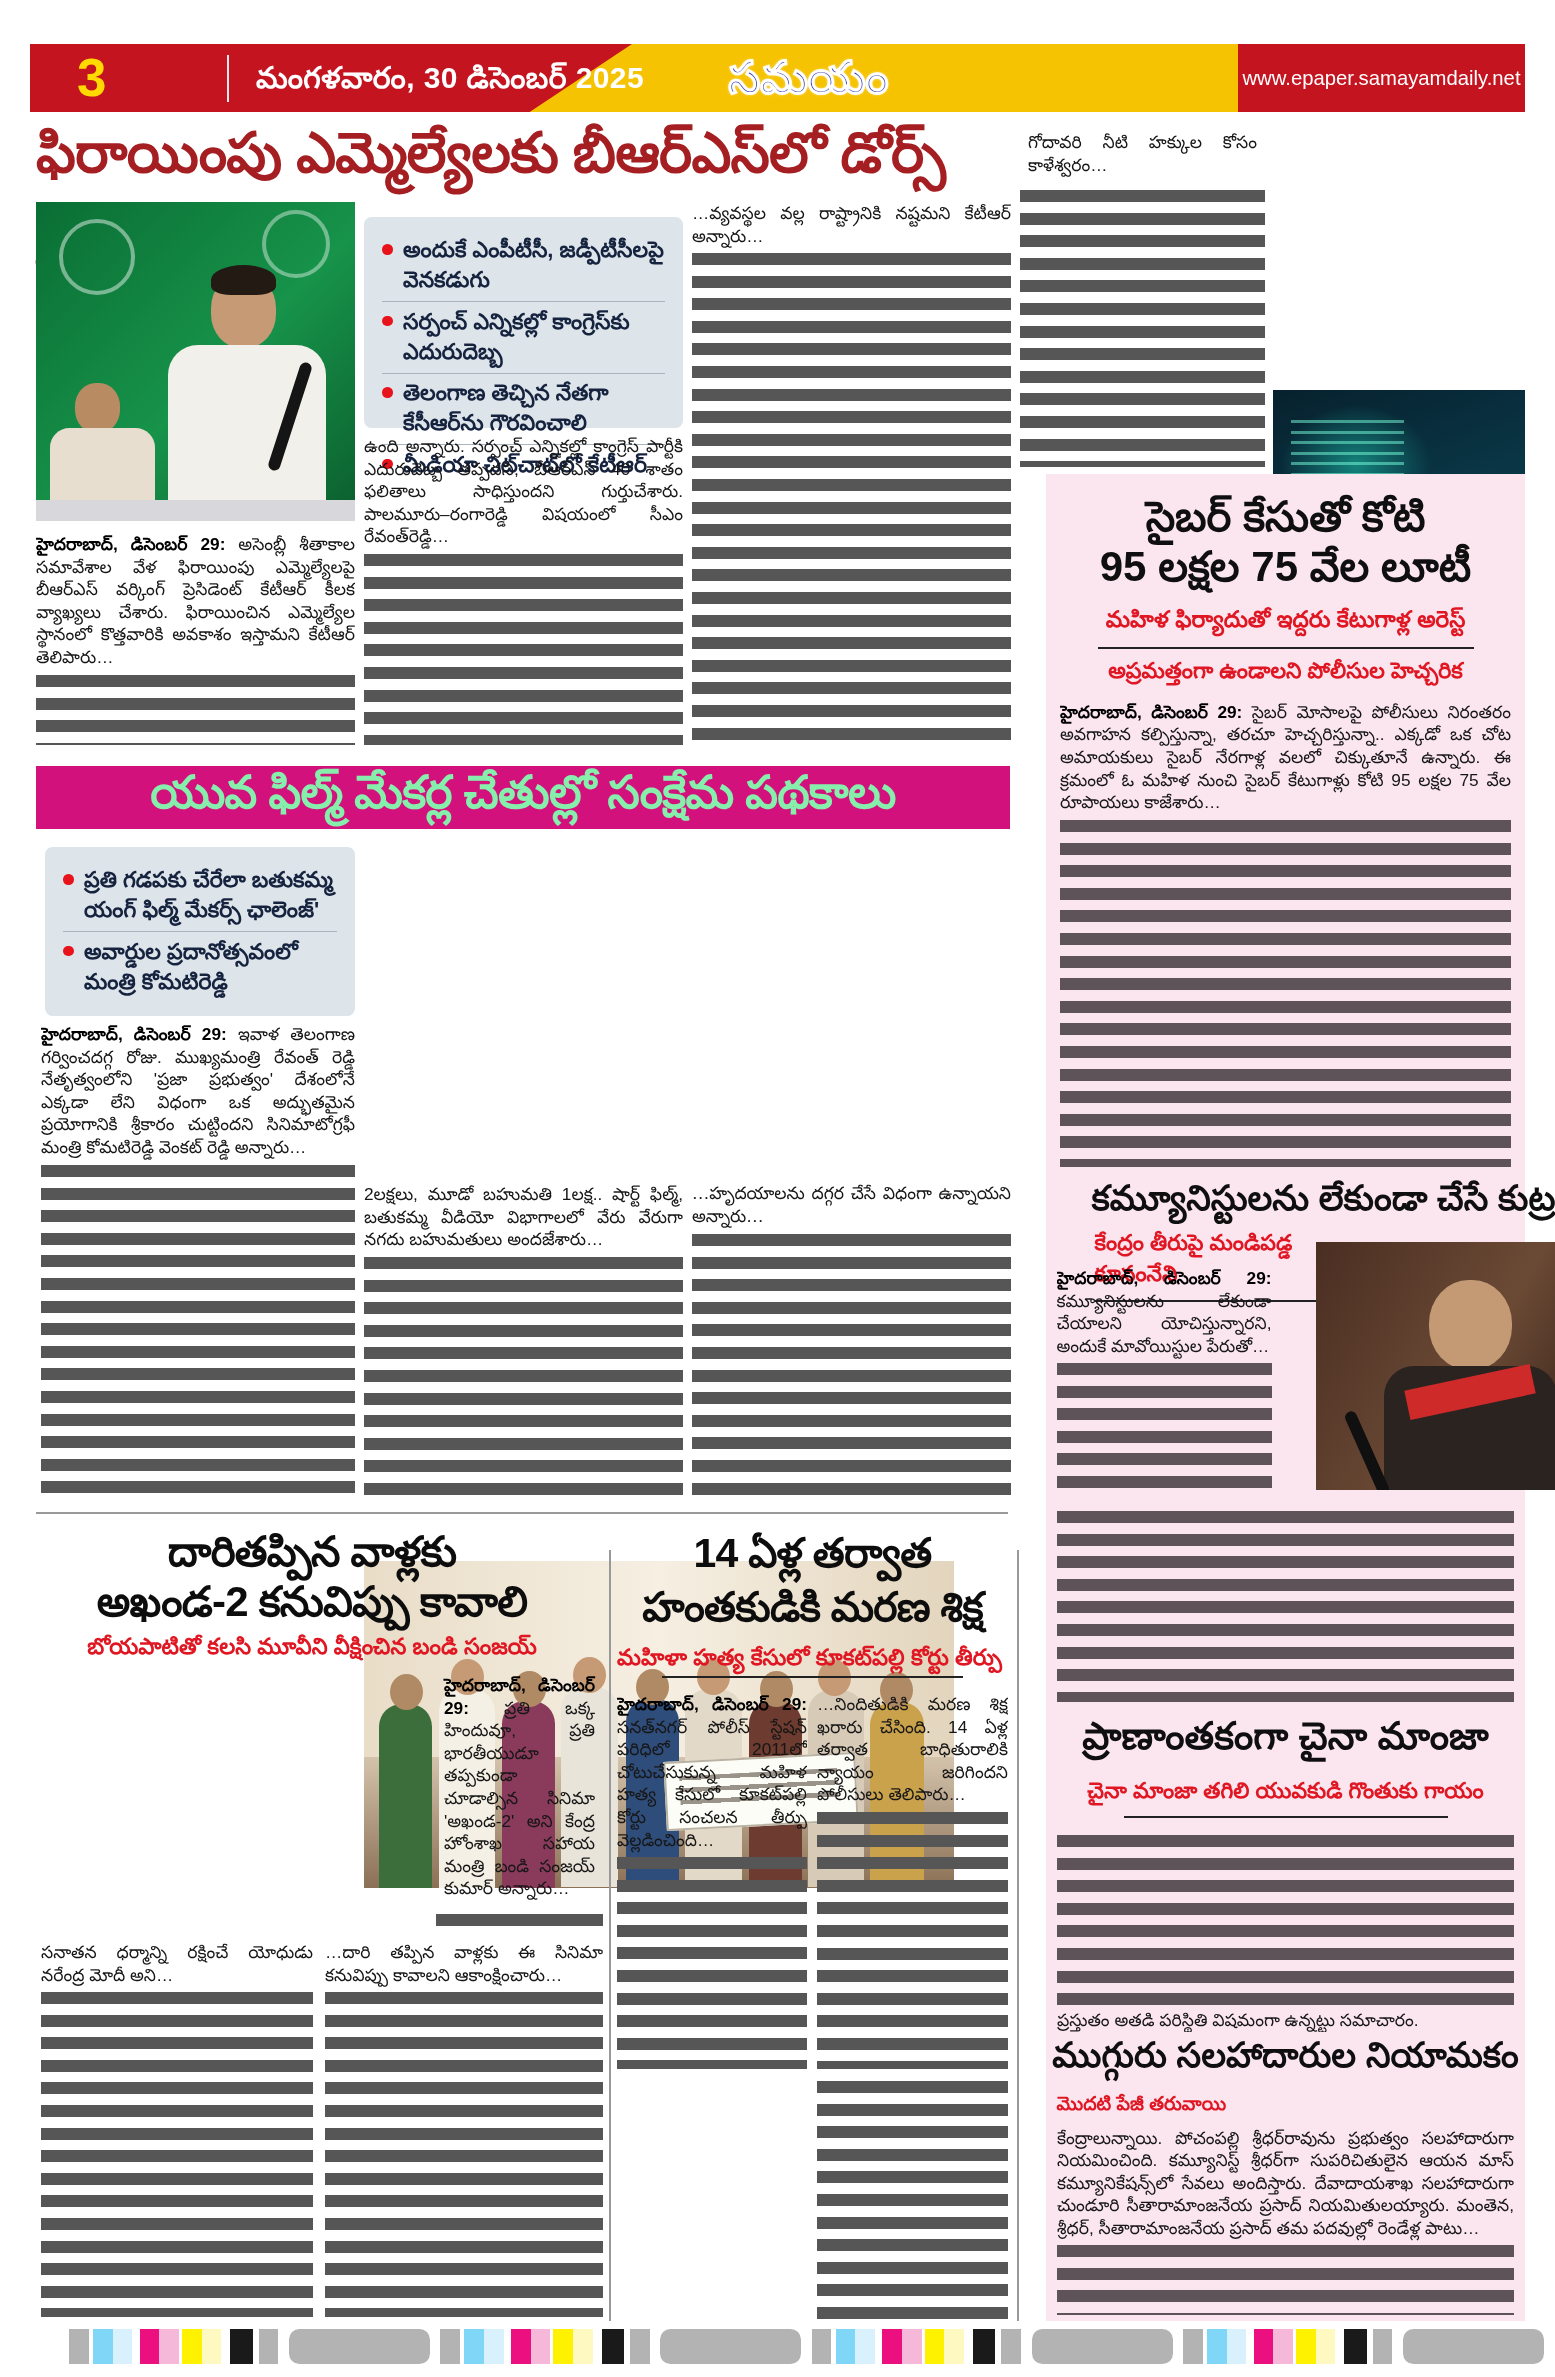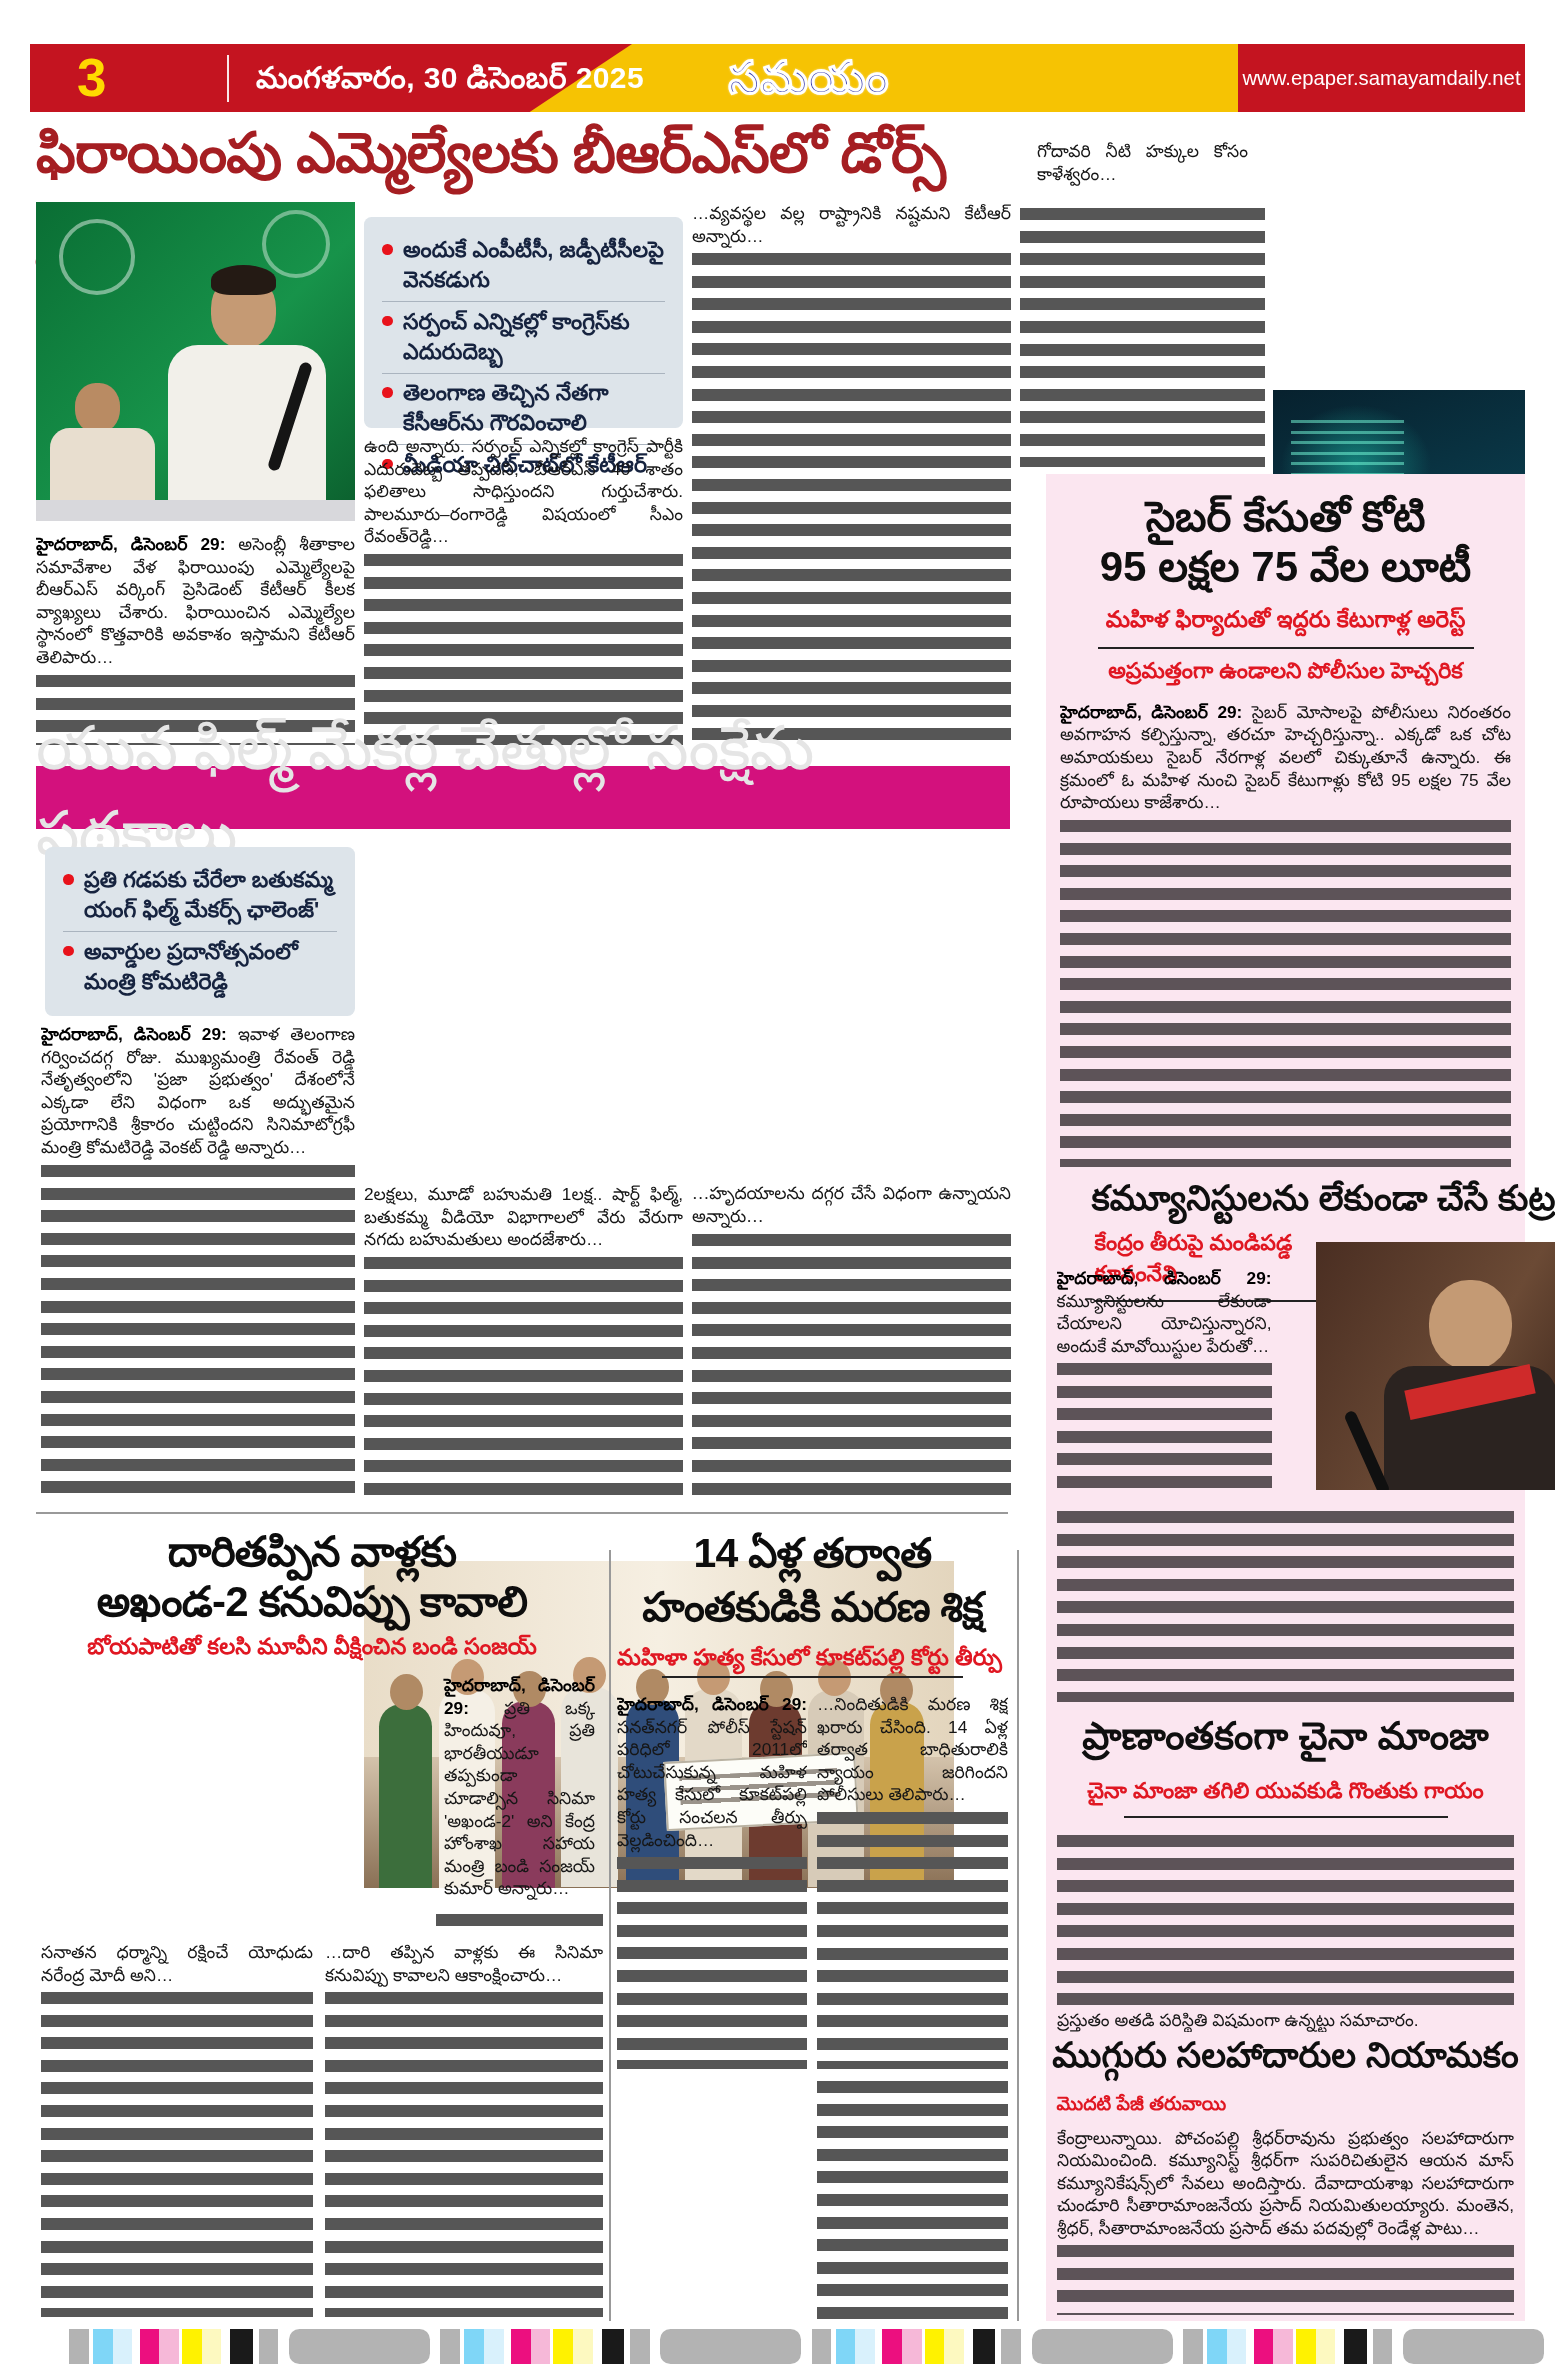--- a/index.html
+++ b/index.html
@@ -18,21 +18,21 @@
   .header-divider{left:197px;top:10.5px;width:2.3px;height:47px;background:rgba(255,255,255,.9);}
   .header-date{left:226px;top:16.6px;font-size:30px;font-weight:700;color:#ffffff;letter-spacing:0.4px;}
   .masthead{left:632px;top:7.5px;width:293px;text-align:center;font-size:45px;font-weight:900;
     color:#3b3fae;-webkit-text-stroke:1.5px #ffffff;text-shadow:0 0 3px #fff;}
   .header-right{right:0;top:0;width:287px;height:68px;background:#c41420;display:flex;align-items:center;justify-content:center;}
   .header-url{font-size:20.3px;color:#ffffff;font-weight:400;}
 
   
   .lead-headline{left:36px;top:120px;width:978px;font-size:56px;font-weight:800;color:#a51e22;letter-spacing:-0.8px;}
   .magenta-band{left:36px;top:766px;width:974px;height:63px;background:#d3117d;display:flex;align-items:center;justify-content:center;}
-  .magenta-band .t{font-size:61px;font-weight:400;color:#e5e5e5;letter-spacing:-0.8px;}
+  .magenta-band .t{font-size:46px;font-weight:700;color:#86efac;letter-spacing:-0.8px;}
 
   
   .note-box{background:#dde4ea;border-radius:7.5px;padding:13.5px 18px 7.5px 18px;box-sizing:border-box;}
   .bullet-item{display:flex;align-items:flex-start;gap:10.5px;padding:4.5px 0 6px 0;border-bottom:1.5px solid #aab4bf;}
   .bullet-item:last-child{border-bottom:none;}
   .bullet-item .dot{flex:0 0 10.5px;width:10.5px;height:10.5px;border-radius:50%;background:#e8121b;margin-top:9px;}
   .bullet-item .bt{font-size:22px;line-height:30px;font-weight:700;color:#16233f;}
 
   
   .col{display:flex;flex-direction:column;overflow:hidden;}
@@ -119,21 +119,21 @@
   <p class="body-text" style="margin:0;">ఉంది అన్నారు. సర్పంచ్ ఎన్నికల్లో కాంగ్రెస్ పార్టీకి ఎదురుదెబ్బ తప్పదని, బీఆర్ఎస్ 40 శాతం ఫలితాలు సాధిస్తుందని గుర్తుచేశారు. పాలమూరు–రంగారెడ్డి విషయంలో సీఎం రేవంత్‌రెడ్డి…</p>
   <div class="greek"></div>
 </div>
 
 <div class="abs col" style="left:692px;top:202px;width:319px;height:543px;">
   <p class="body-text" style="margin:0;">…వ్యవస్థల వల్ల రాష్ట్రానికి నష్టమని కేటీఆర్ అన్నారు…</p>
   <div class="greek"></div>
 </div>
 
 <div class="abs col" style="left:1020px;top:123px;width:245px;height:344px;">
-  <p class="body-text" style="margin:17px;">గోదావరి నీటి హక్కుల కోసం కాళేశ్వరం…</p>
+  <p class="body-text" style="margin:8px;">గోదావరి నీటి హక్కుల కోసం కాళేశ్వరం…</p>
   <div class="greek"></div>
 </div>
 
 <div class="abs photo" style="left:1273px;top:71px;width:252px;height:395px;background:linear-gradient(160deg,#07212e,#0a3a4a 40%,#052030);">
   <div class="ph-el" style="left:7.5px;top:15px;width:150px;height:120px;background:radial-gradient(closest-side,rgba(30,200,176,.55),transparent);"></div>
   <div class="ph-el" style="left:18px;top:30px;width:113px;height:90px;background:repeating-linear-gradient(to bottom,rgba(120,255,220,.5) 0 3px,transparent 3px 10.5px);"></div>
   <div class="ph-el" style="left:90px;top:188px;width:128px;height:83px;background:#cfe8f2;transform:rotate(-6deg);box-shadow:0 0 30px rgba(160,220,255,.6);"></div>
   <div class="ph-el" style="left:75px;top:271px;width:158px;height:45px;background:#9db6c2;transform:rotate(-4deg);"></div>
   <div class="ph-el" style="left:158px;top:286px;width:105px;height:113px;background:#0d1620;border-radius:38px 0 0 38px;transform:rotate(14deg);"></div>
 </div>

